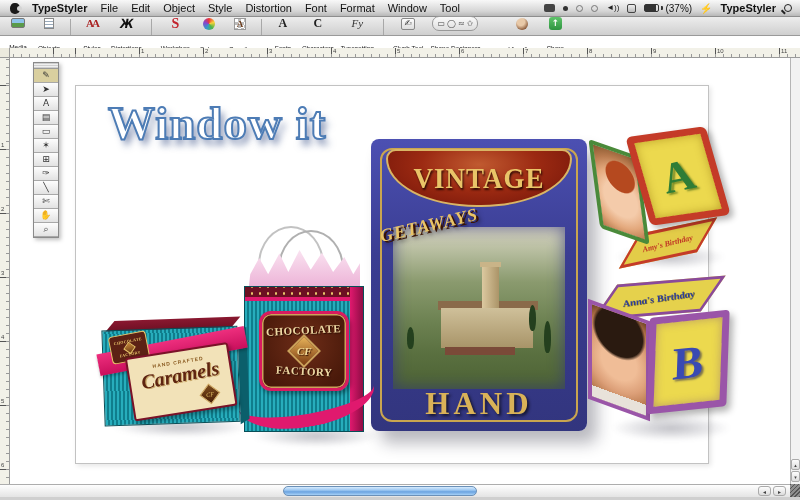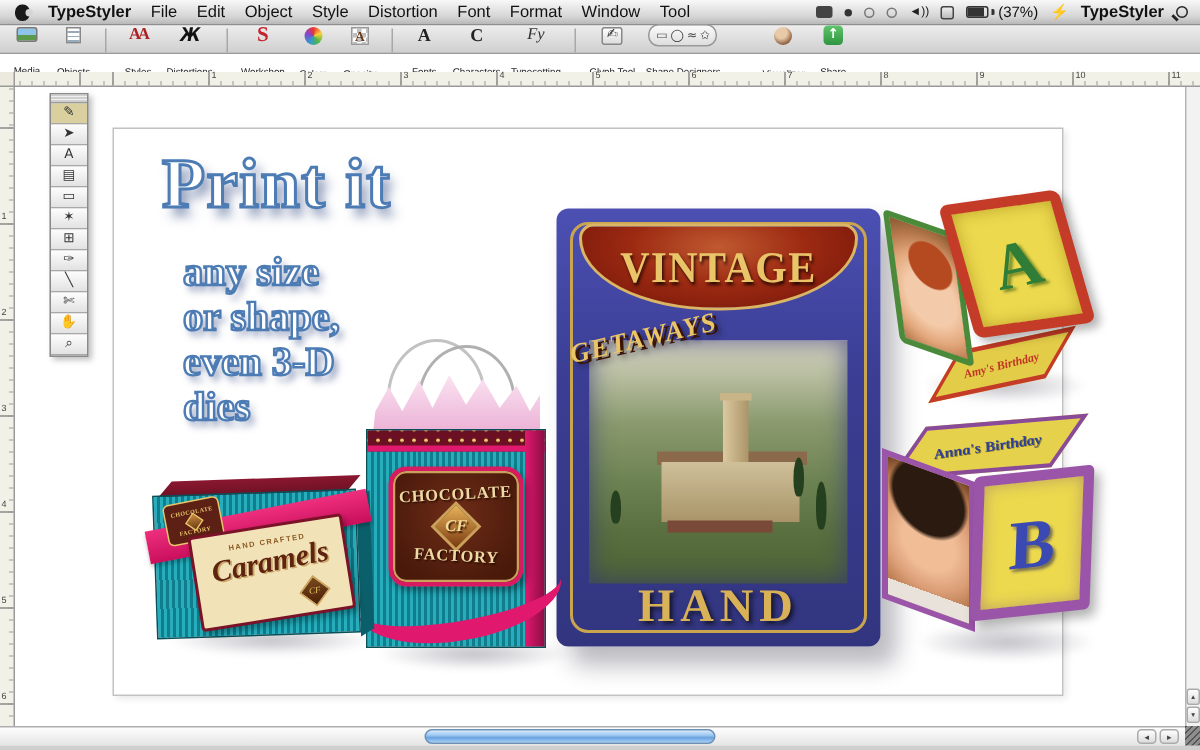--- a/index.html
+++ b/index.html
@@ -366,27 +366,21 @@
       <span class="vnum" style="top: 148px;">2</span>
       <span class="vnum" style="top: 212px;">3</span>
       <span class="vnum" style="top: 276px;">4</span>
       <span class="vnum" style="top: 340px;">5</span>
       <span class="vnum" style="top: 404px;">6</span>
     </div>
 
   <div class="content">
     <div class="page"></div>
 
-    <div class="headline">Print it</div>
-    <div class="subtext">
-      <div>any size</div>
-      <div>or shape,</div>
-      <div>even 3-D</div>
-      <div>dies</div>
-    </div>
+    <div class="headline">Window it</div>
 
     <div class="gshadow" style="left:96px;top:358px;width:150px;height:22px;"></div>
     <div class="gshadow" style="left:236px;top:366px;width:140px;height:24px;"></div>
     <div class="gshadow" style="left:600px;top:186px;width:120px;height:26px;"></div>
     <div class="gshadow" style="left:596px;top:356px;width:130px;height:28px;"></div>
 
     <div class="bag">
       <div class="bag-handle bh1"></div>
       <div class="bag-handle bh2"></div>
       <div class="bag-tissue"></div>

